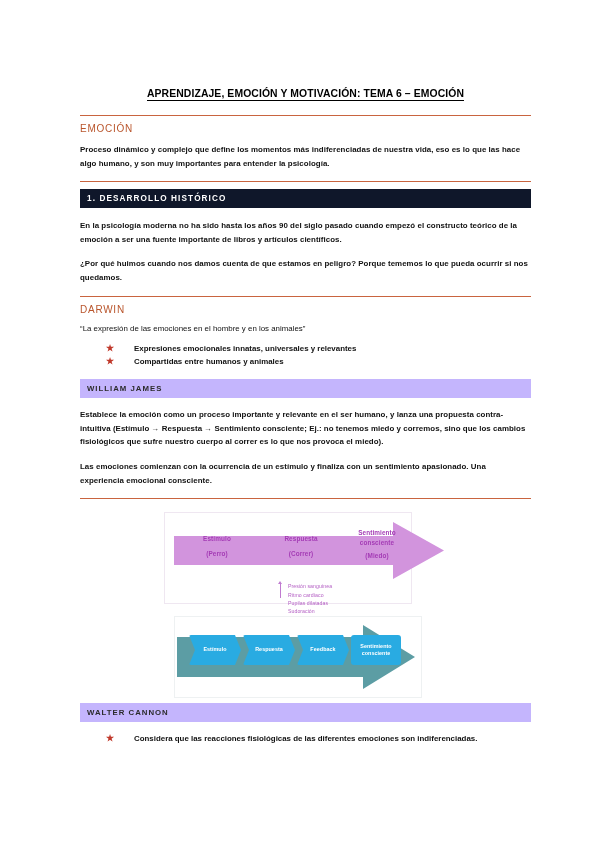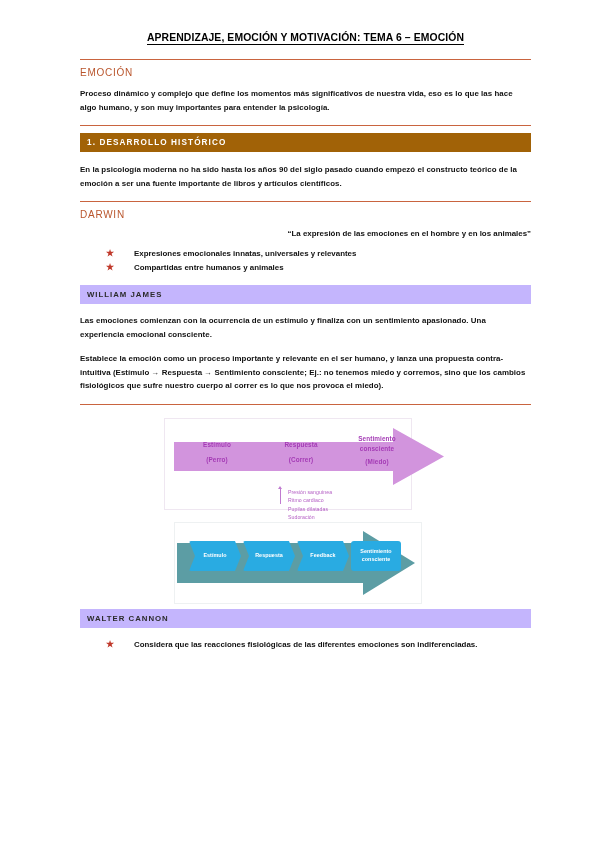--- a/index.html
+++ b/index.html
@@ -12,22 +12,23 @@
     height: 848px;
     font-family: "Liberation Sans", sans-serif;
     color: #1a1a1a;
     overflow: hidden;
   }
   .page {
     position: relative;
     width: 599px;
     height: 596px;
     box-sizing: border-box;
-    padding: 32px 68px 0 80px;
-    background: #ffffff;
+    padding: 64px 68px 0 80px;
+    background: #ffffff;
+    margin-top: 24px;
   }
   .doc-title {
     text-align: center;
     font-size: 10.4px;
     font-weight: bold;
     letter-spacing: .1px;
     color: #000000;
     margin: 0 0 16px 0;
   }
   .doc-title span {
@@ -42,21 +43,21 @@
     line-height: 0;
   }
   .head-plain {
     font-size: 10px;
     font-weight: normal;
     letter-spacing: .75px;
     color: #B9552C;
     margin: 0 0 9px 0;
   }
   .head-bar-orange {
-    background: #a16207;
+    background: #0f172a;
     color: #ffffff;
     font-size: 8.2px;
     font-weight: bold;
     letter-spacing: 1.1px;
     padding: 5px 7px 5px 7px;
     margin: 1px 0 11px 0;
   }
   .head-bar-pink {
     background: #c4b5fd;
     color: #2b2b2b;
@@ -71,24 +72,23 @@
     font-weight: bold;
     line-height: 1.72;
     color: #111111;
     margin: 0 0 11px 0;
     text-align: left;
     letter-spacing: .05px;
   }
   p.body-text.tight { margin-bottom: 9px; }
   .quote {
     font-size: 7.9px;
-    font-weight: bold;
+    font-weight: normal;
     color: #111111;
     margin: 0 0 9px 0;
-    text-align: right;
   }
   ul.star-list {
     list-style: none;
     margin: 0 0 11px 0;
     padding: 0 0 0 26px;
   }
   ul.star-list li {
     font-size: 7.9px;
     font-weight: bold;
     color: #111111;
@@ -206,43 +206,44 @@
 <body>
 
 <div class="page">
 
   <h1 class="doc-title">
     <span>APRENDIZAJE, EMOCIÓN Y MOTIVACIÓN: TEMA 6 – EMOCIÓN</span>
   </h1>
 
   <div class="rule"></div>
   <div class="head-plain">EMOCIÓN</div>
-  <p class="body-text">Proceso dinámico y complejo que define los momentos más significativos de nuestra vida, eso es lo que las hace algo humano, y son muy importantes para entender la psicología.</p>
+  <p class="body-text">Proceso dinámico y complejo que define los momentos más indiferenciadas de nuestra vida, eso es lo que las hace algo humano, y son muy importantes para entender la psicología.</p>
 
   <div class="rule"></div>
   <div class="head-bar-orange">1. DESARROLLO HISTÓRICO</div>
   <p class="body-text">En la psicología moderna no ha sido hasta los años 90 del siglo pasado cuando empezó el constructo teórico de la emoción a ser una fuente importante de libros y artículos científicos.</p>
+  <p class="body-text">¿Por qué huimos cuando nos damos cuenta de que estamos en peligro? Porque tememos lo que pueda ocurrir si nos quedamos.</p>
 
   <div class="rule"></div>
   <div class="head-plain">DARWIN</div>
   <p class="quote">“La expresión de las emociones en el hombre y en los animales”</p>
   <ul class="star-list">
     <li>
       <span class="star">★</span>
       <span>Expresiones emocionales innatas, universales y relevantes</span>
     </li>
     <li>
       <span class="star">★</span>
       <span>Compartidas entre humanos y animales</span>
     </li>
   </ul>
 
   <div class="head-bar-pink">WILLIAM JAMES</div>
+  <p class="body-text">Establece la emoción como un proceso importante y relevante en el ser humano, y lanza una propuesta contra-intuitiva (Estímulo → Respuesta → Sentimiento consciente; Ej.: no tenemos miedo y corremos, sino que los cambios fisiológicos que sufre nuestro cuerpo al correr es lo que nos provoca el miedo).</p>
   <p class="body-text">Las emociones comienzan con la ocurrencia de un estímulo y finaliza con un sentimiento apasionado. Una experiencia emocional consciente.</p>
-  <p class="body-text">Establece la emoción como un proceso importante y relevante en el ser humano, y lanza una propuesta contra-intuitiva (Estímulo → Respuesta → Sentimiento consciente; Ej.: no tenemos miedo y corremos, sino que los cambios fisiológicos que sufre nuestro cuerpo al correr es lo que nos provoca el miedo).</p>
 
   <div class="rule"></div>
 
   <div class="diagram">
     <div class="dg-inner">
 
       <div class="purple-panel"></div>
       <div class="purple-arrow"></div>
 
       <div class="lbl lbl-estimulo">

